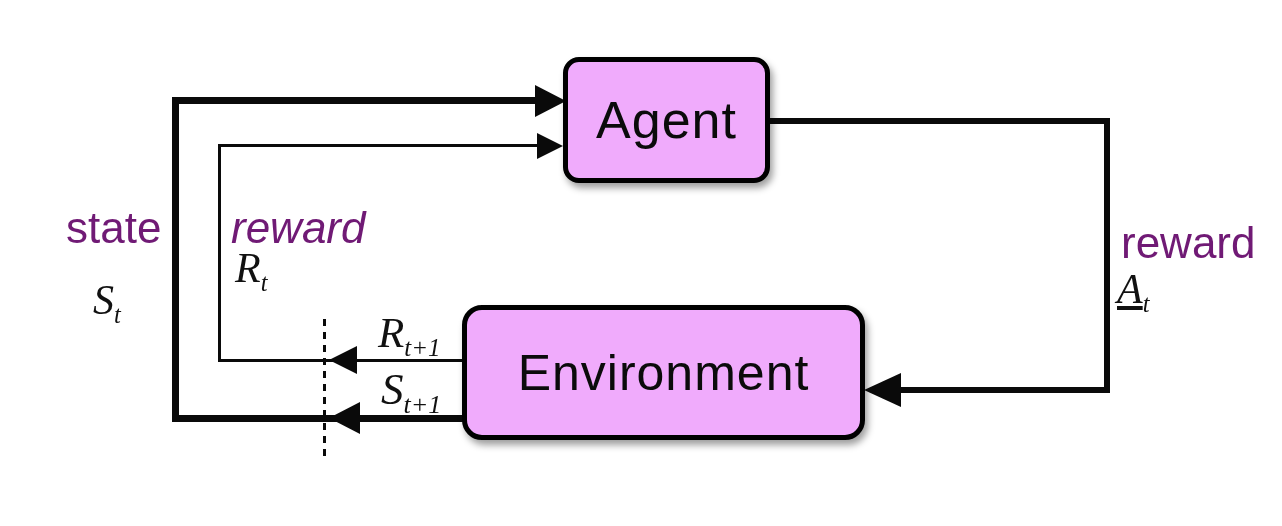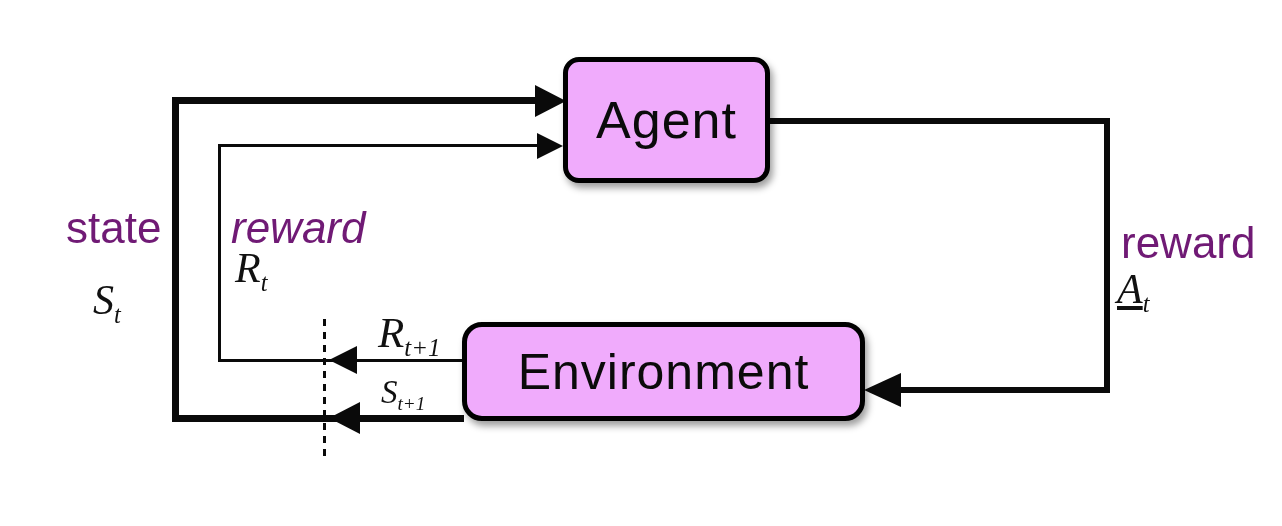--- a/index.html
+++ b/index.html
@@ -30,22 +30,22 @@
     left: 563px; top: 57px;
     width: 207px; height: 126px;
     border-radius: 16px;
   }
   #agent-box .node-label {
     font-size: 52px;
     color: #0b0b0b;
     letter-spacing: 1px;
   }
   #env-box {
-    left: 462px; top: 322px;
-    width: 403px; height: 99px;
+    left: 462px; top: 305px;
+    width: 403px; height: 135px;
     border-radius: 20px;
   }
   #env-box .node-label {
     font-size: 50px;
     color: #0b0b0b;
     letter-spacing: 1px;
   }
   
   .seg {
     position: absolute;
@@ -130,21 +130,21 @@
     line-height: 0;
     vertical-align: -0.35em;
   }
   #state-word   { left: 66px;   top: 206px; }
   #state-sym    { left: 93px;   top: 247px; font-size: 42px; margin-top: 32px; }
   #reward-word  { left: 231px;  top: 206px; font-style: italic; }
   #reward-sym   { left: 235px;  top: 247px; font-size: 42px; font-style: italic; }
   #action-word  { left: 1121px; top: 221px; }
   #action-sym   { left: 1117px; top: 268px; font-size: 42px; text-decoration: underline; }
   #next-reward-sym { left: 378px; top: 311px; font-size: 43px; }
-  #next-state-sym  { left: 381px; top: 376px; font-size: 33px; }
+  #next-state-sym  { left: 381px; top: 367px; font-size: 45px; }
 </style>
 </head>
 <body>
 
 <div id="diagram">
 
   <div class="seg state-top-h"></div>
   <div class="seg state-vert"></div>
   <div class="seg state-bot-h"></div>
   <div class="arrow arrow-right-big"></div>

